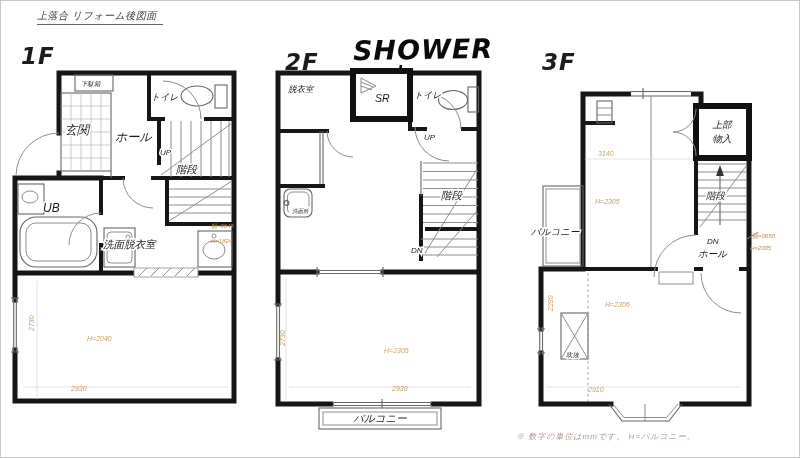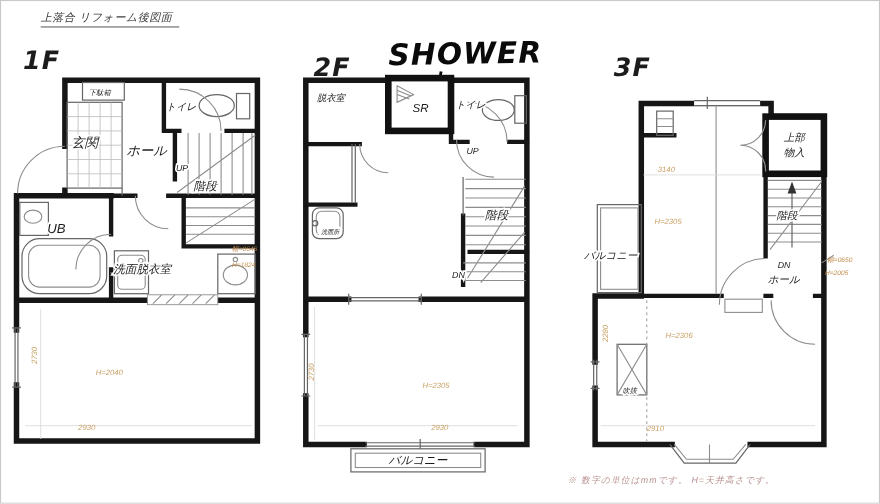--- a/index.html
+++ b/index.html
@@ -1,19 +1,19 @@
 <!DOCTYPE html>
 <html><head>
 <meta charset="utf-8">
 <style>
   html,body{margin:0;padding:0;background:#fff;font-family:"Liberation Sans",sans-serif;}
   .page{position:relative;width:800px;height:458px;background:#fff;border:1px solid #c9c9c9;box-sizing:border-box;overflow:hidden;font-style:italic;}
   .title{position:absolute;left:36px;top:8px;font-size:10px;color:#3a3a3a;border-bottom:1px solid #666;padding:0 6px 1px 0;letter-spacing:.5px;}
   .flabel{position:absolute;font-size:23px;font-weight:bold;color:#1c1c1c;font-family:"DejaVu Sans",sans-serif;letter-spacing:1px;}
-  #fl1{left:20px;top:42px;} #fl2{left:284px;top:36px;margin-top:12px;} #fl3{left:557px;top:48px;}
+  #fl1{left:20px;top:42px;} #fl2{left:284px;top:36px;margin-top:12px;} #fl3{left:541px;top:48px;}
   .shower{position:absolute;left:352px;top:33px;font-size:27px;font-weight:800;font-family:"DejaVu Sans",sans-serif;color:#0a0a0a;transform:rotate(-1deg);letter-spacing:1px;}
   .footnote{position:absolute;left:515px;top:430px;font-size:8px;color:#b89090;letter-spacing:1px;}
   .plan{position:absolute;}
   #p1{left:8px;top:62px;} #p2{left:268px;top:30px;} #p3{left:528px;top:82px;}
   .w5{stroke:#161616;stroke-width:5;fill:none;stroke-linecap:square;}
   .w4{stroke:#161616;stroke-width:4;fill:none;stroke-linecap:square;}
   .w6{stroke:#111;stroke-width:6;fill:#fff;}
   .tn{stroke:#8d8d8d;stroke-width:1;fill:none;}
   .tn2{stroke:#666;stroke-width:1.1;fill:none;}
   .gr{stroke:#b8b8b8;stroke-width:.7;fill:none;}
@@ -223,14 +223,14 @@
     <text class="t65 halo" x="565" y="356">吹抜</text>
     <text class="td" x="597" y="155">3140</text>
     <text class="td" x="594" y="203">H=2305</text>
     <text class="td" x="604" y="306">H=2306</text>
     <text class="td" x="587" y="391">2910</text>
     <text class="td" transform="rotate(-90 552 310)" x="552" y="310">2280</text>
     <text class="td6" x="751" y="237">幅=0650</text>
     <text class="td6" x="749" y="249">H=2005</text>
   </svg>
 
-  <div class="footnote">※ 数字の単位はmmです。 H=天井高さです。</div>
+  <div class="footnote">※ 数字の単位はmmです。 H=バルコニー。</div>
 </div>
 
 </body></html>

